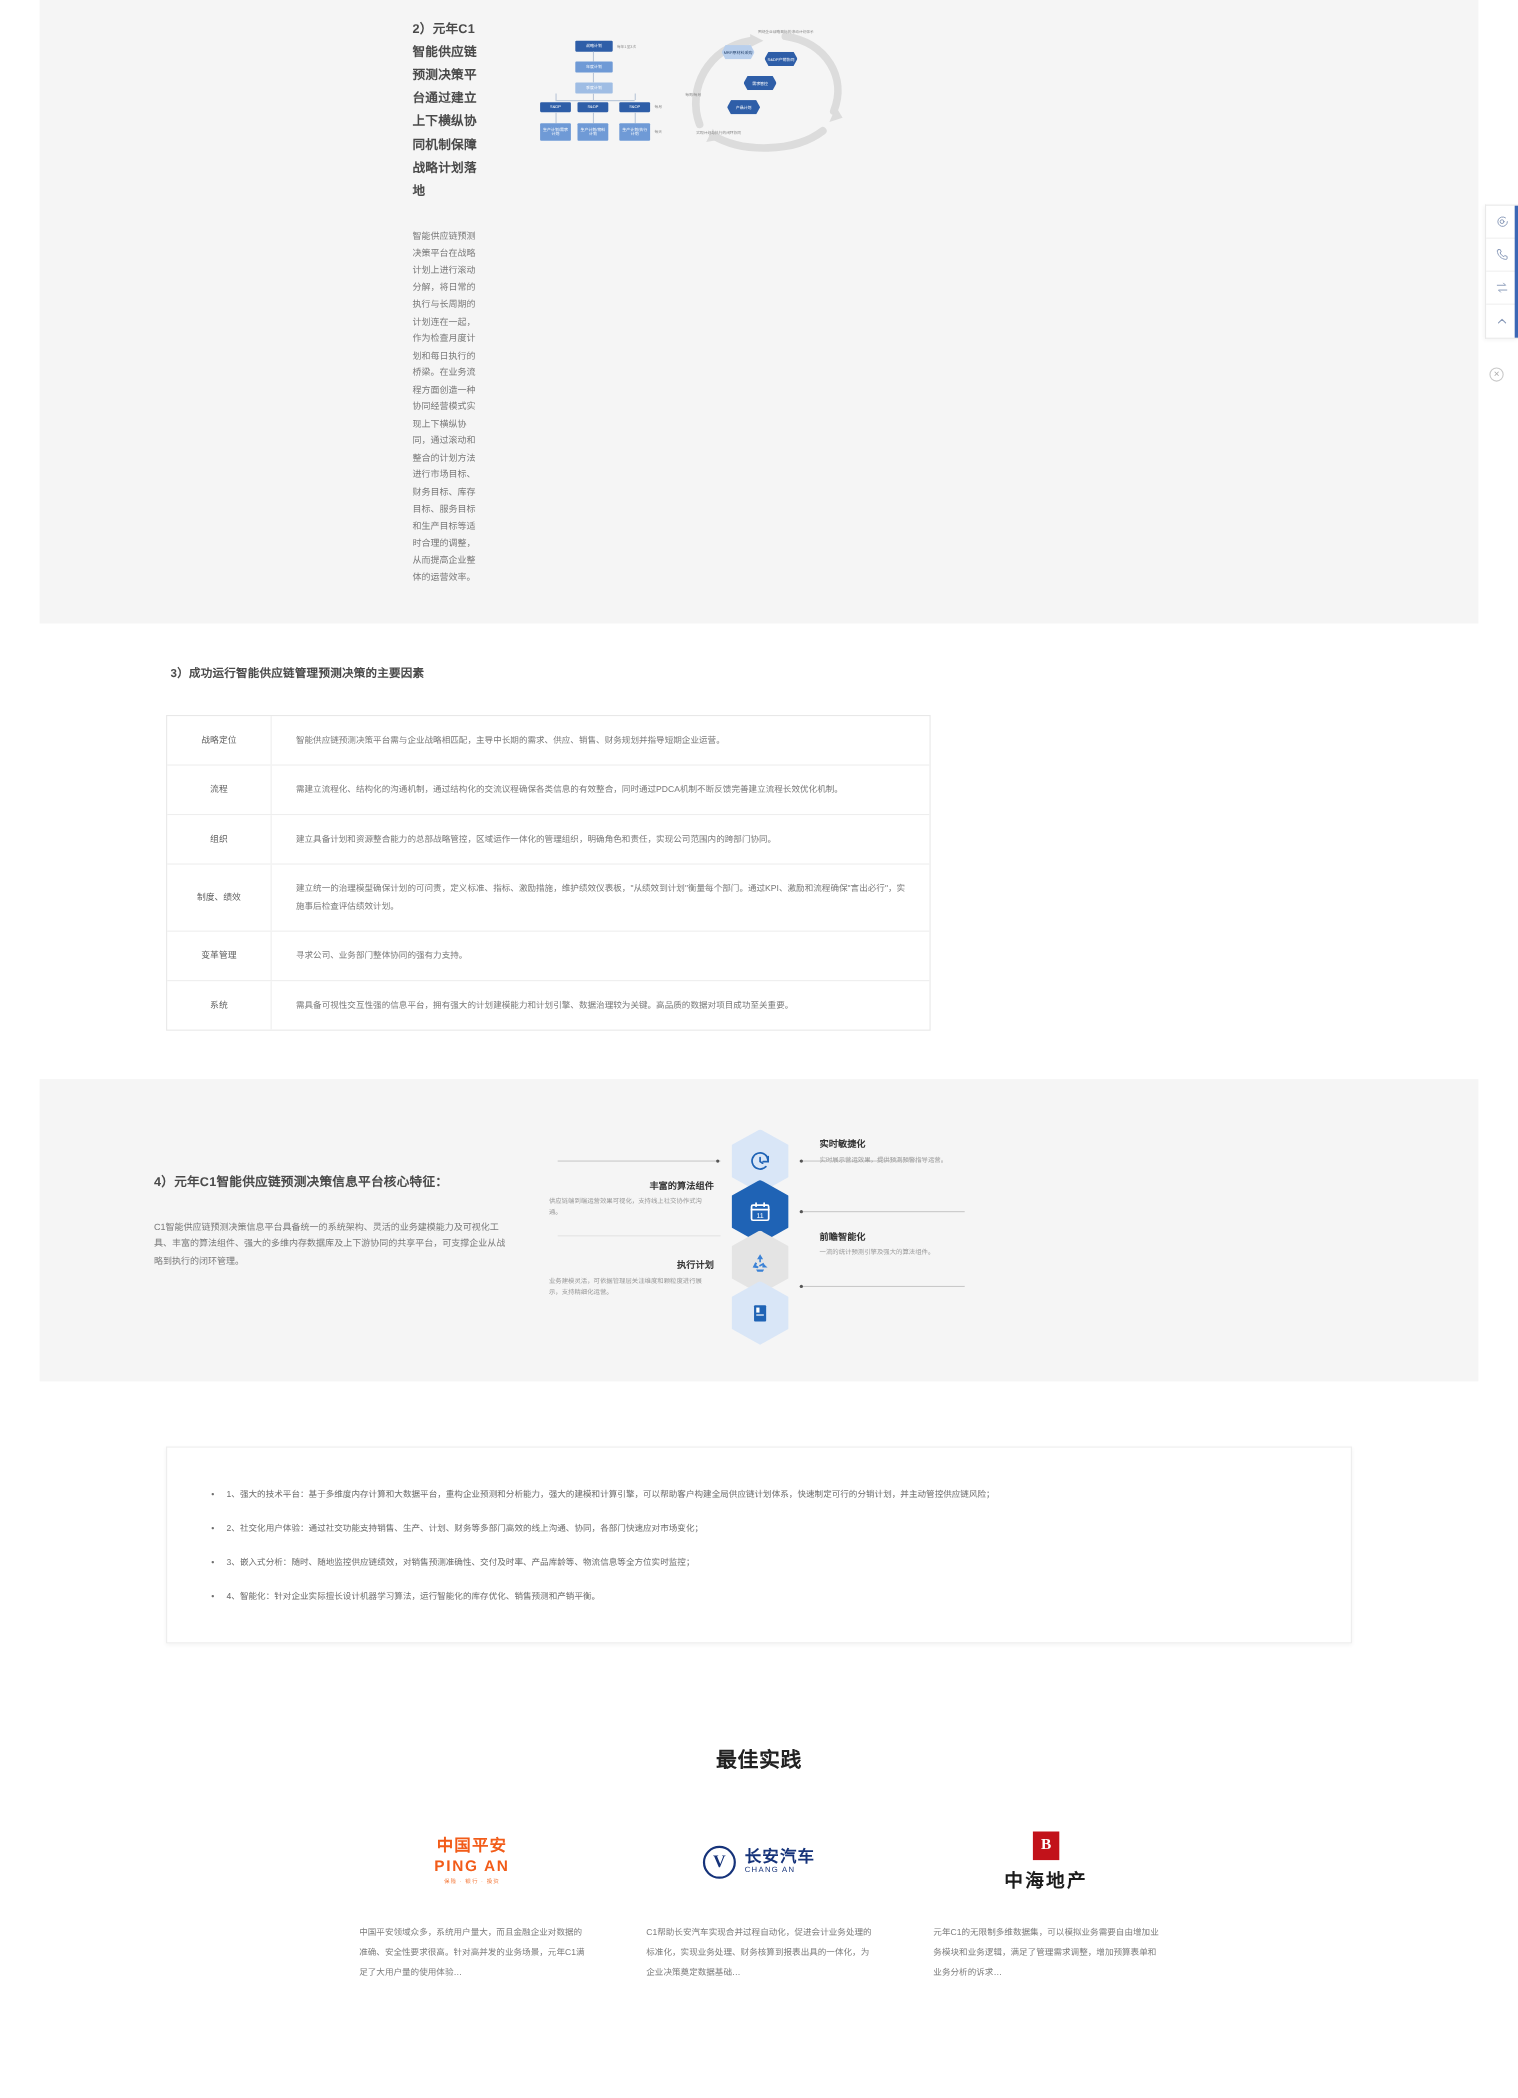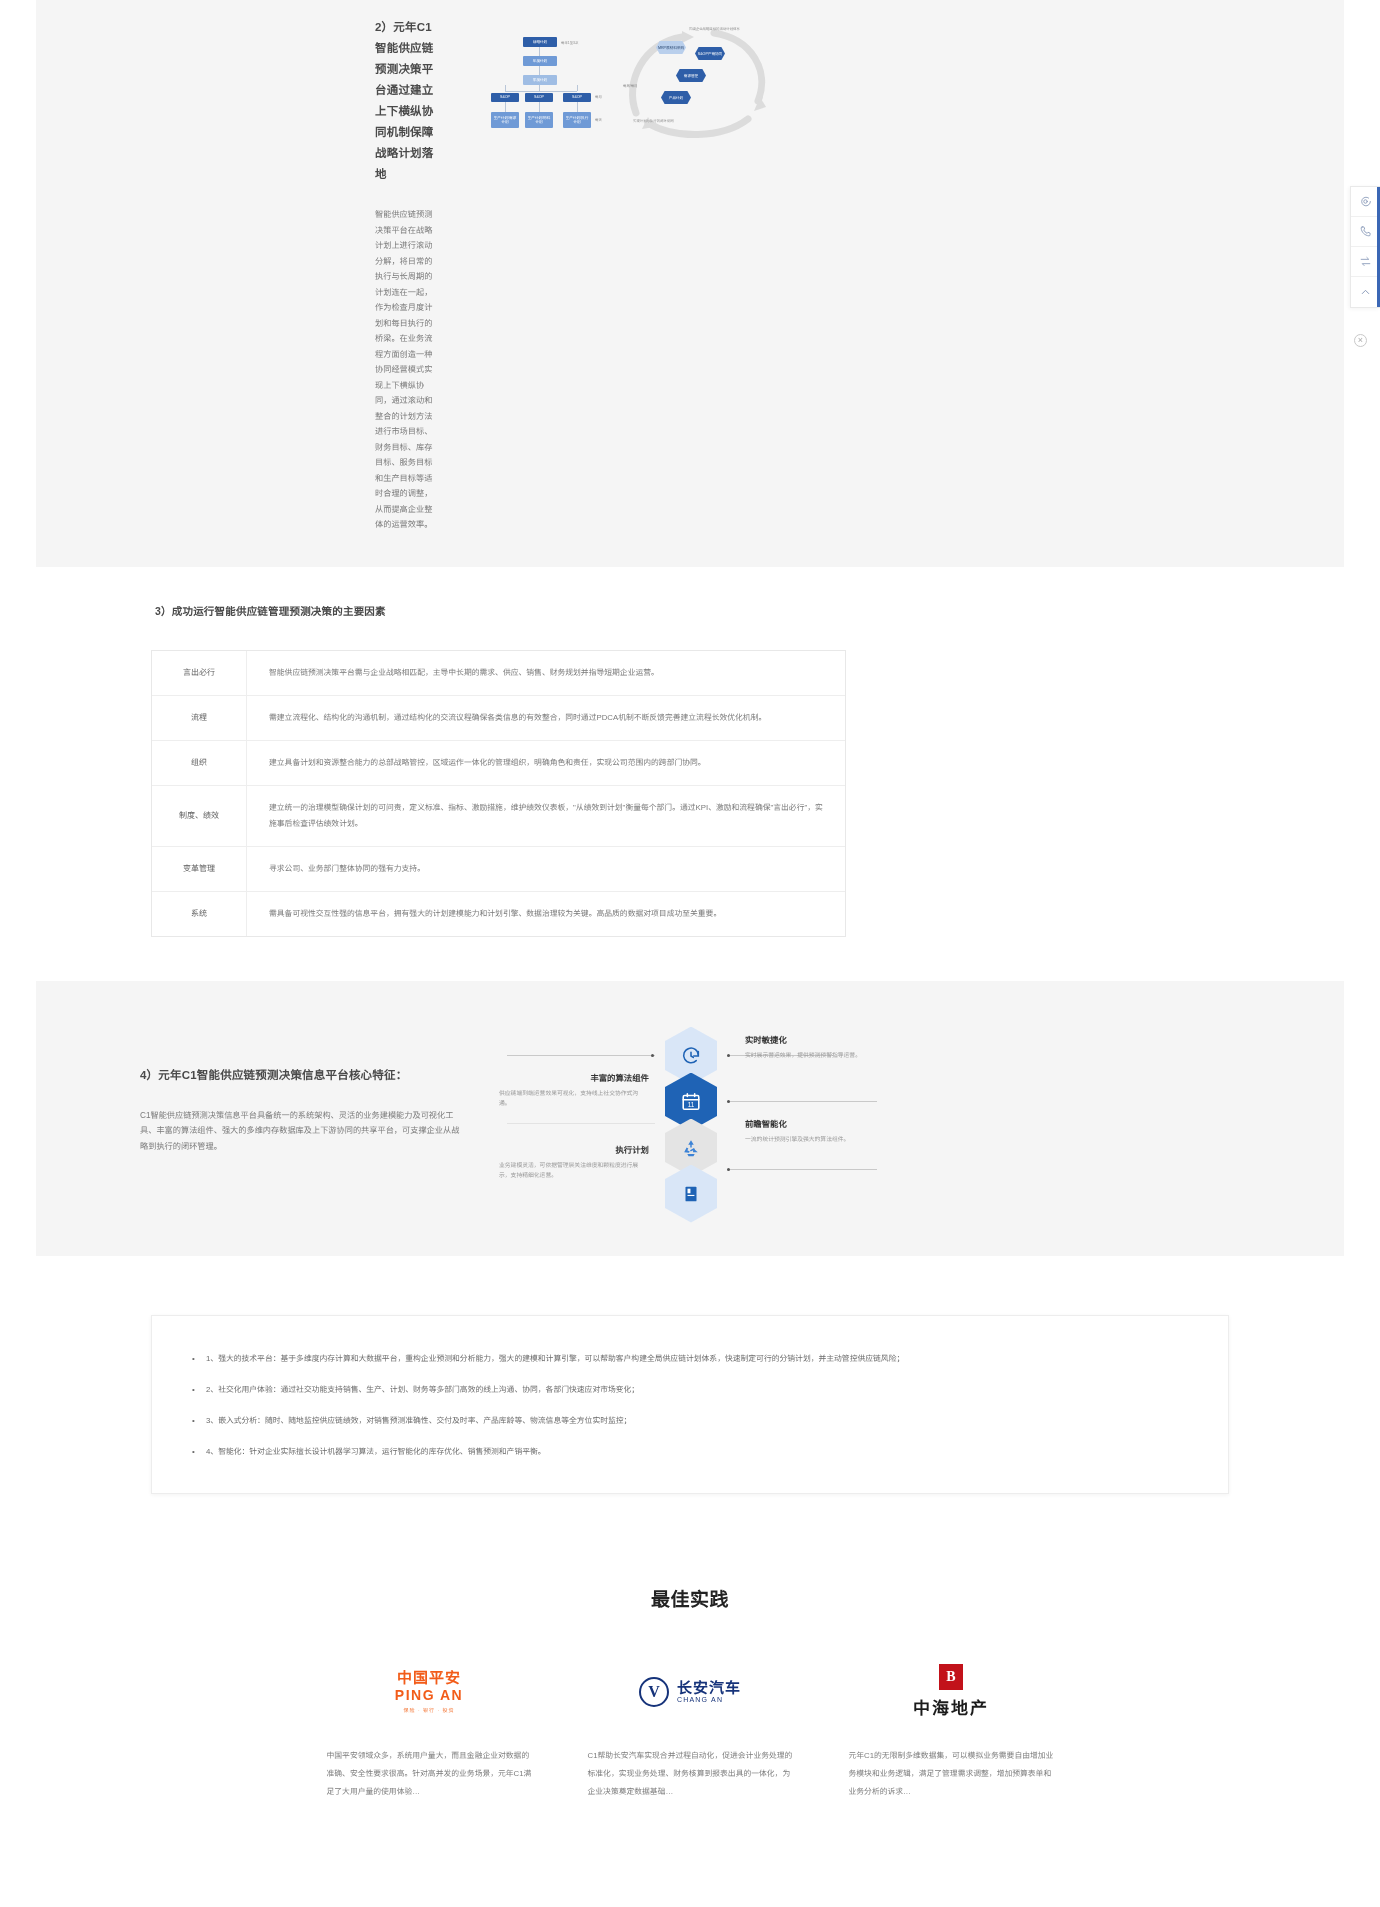--- a/index.html
+++ b/index.html
@@ -206,21 +206,21 @@
       </div>
     </div>
   </div>
 
   <div class="band white">
     <div class="inner">
       <div class="sec3">
         <div class="sec3-h">3）成功运行智能供应链管理预测决策的主要因素</div>
         <div class="tbl">
           <div class="trow">
-            <div class="tcell-k">言出必行</div>
+            <div class="tcell-k">战略定位</div>
             <div class="tcell-v">智能供应链预测决策平台需与企业战略相匹配，主导中长期的需求、供应、销售、财务规划并指导短期企业运营。</div>
           </div>
           <div class="trow">
             <div class="tcell-k">流程</div>
             <div class="tcell-v">需建立流程化、结构化的沟通机制，通过结构化的交流议程确保各类信息的有效整合，同时通过PDCA机制不断反馈完善建立流程长效优化机制。</div>
           </div>
           <div class="trow">
             <div class="tcell-k">组织</div>
             <div class="tcell-v">建立具备计划和资源整合能力的总部战略管控，区域运作一体化的管理组织，明确角色和责任，实现公司范围内的跨部门协同。</div>
           </div>

